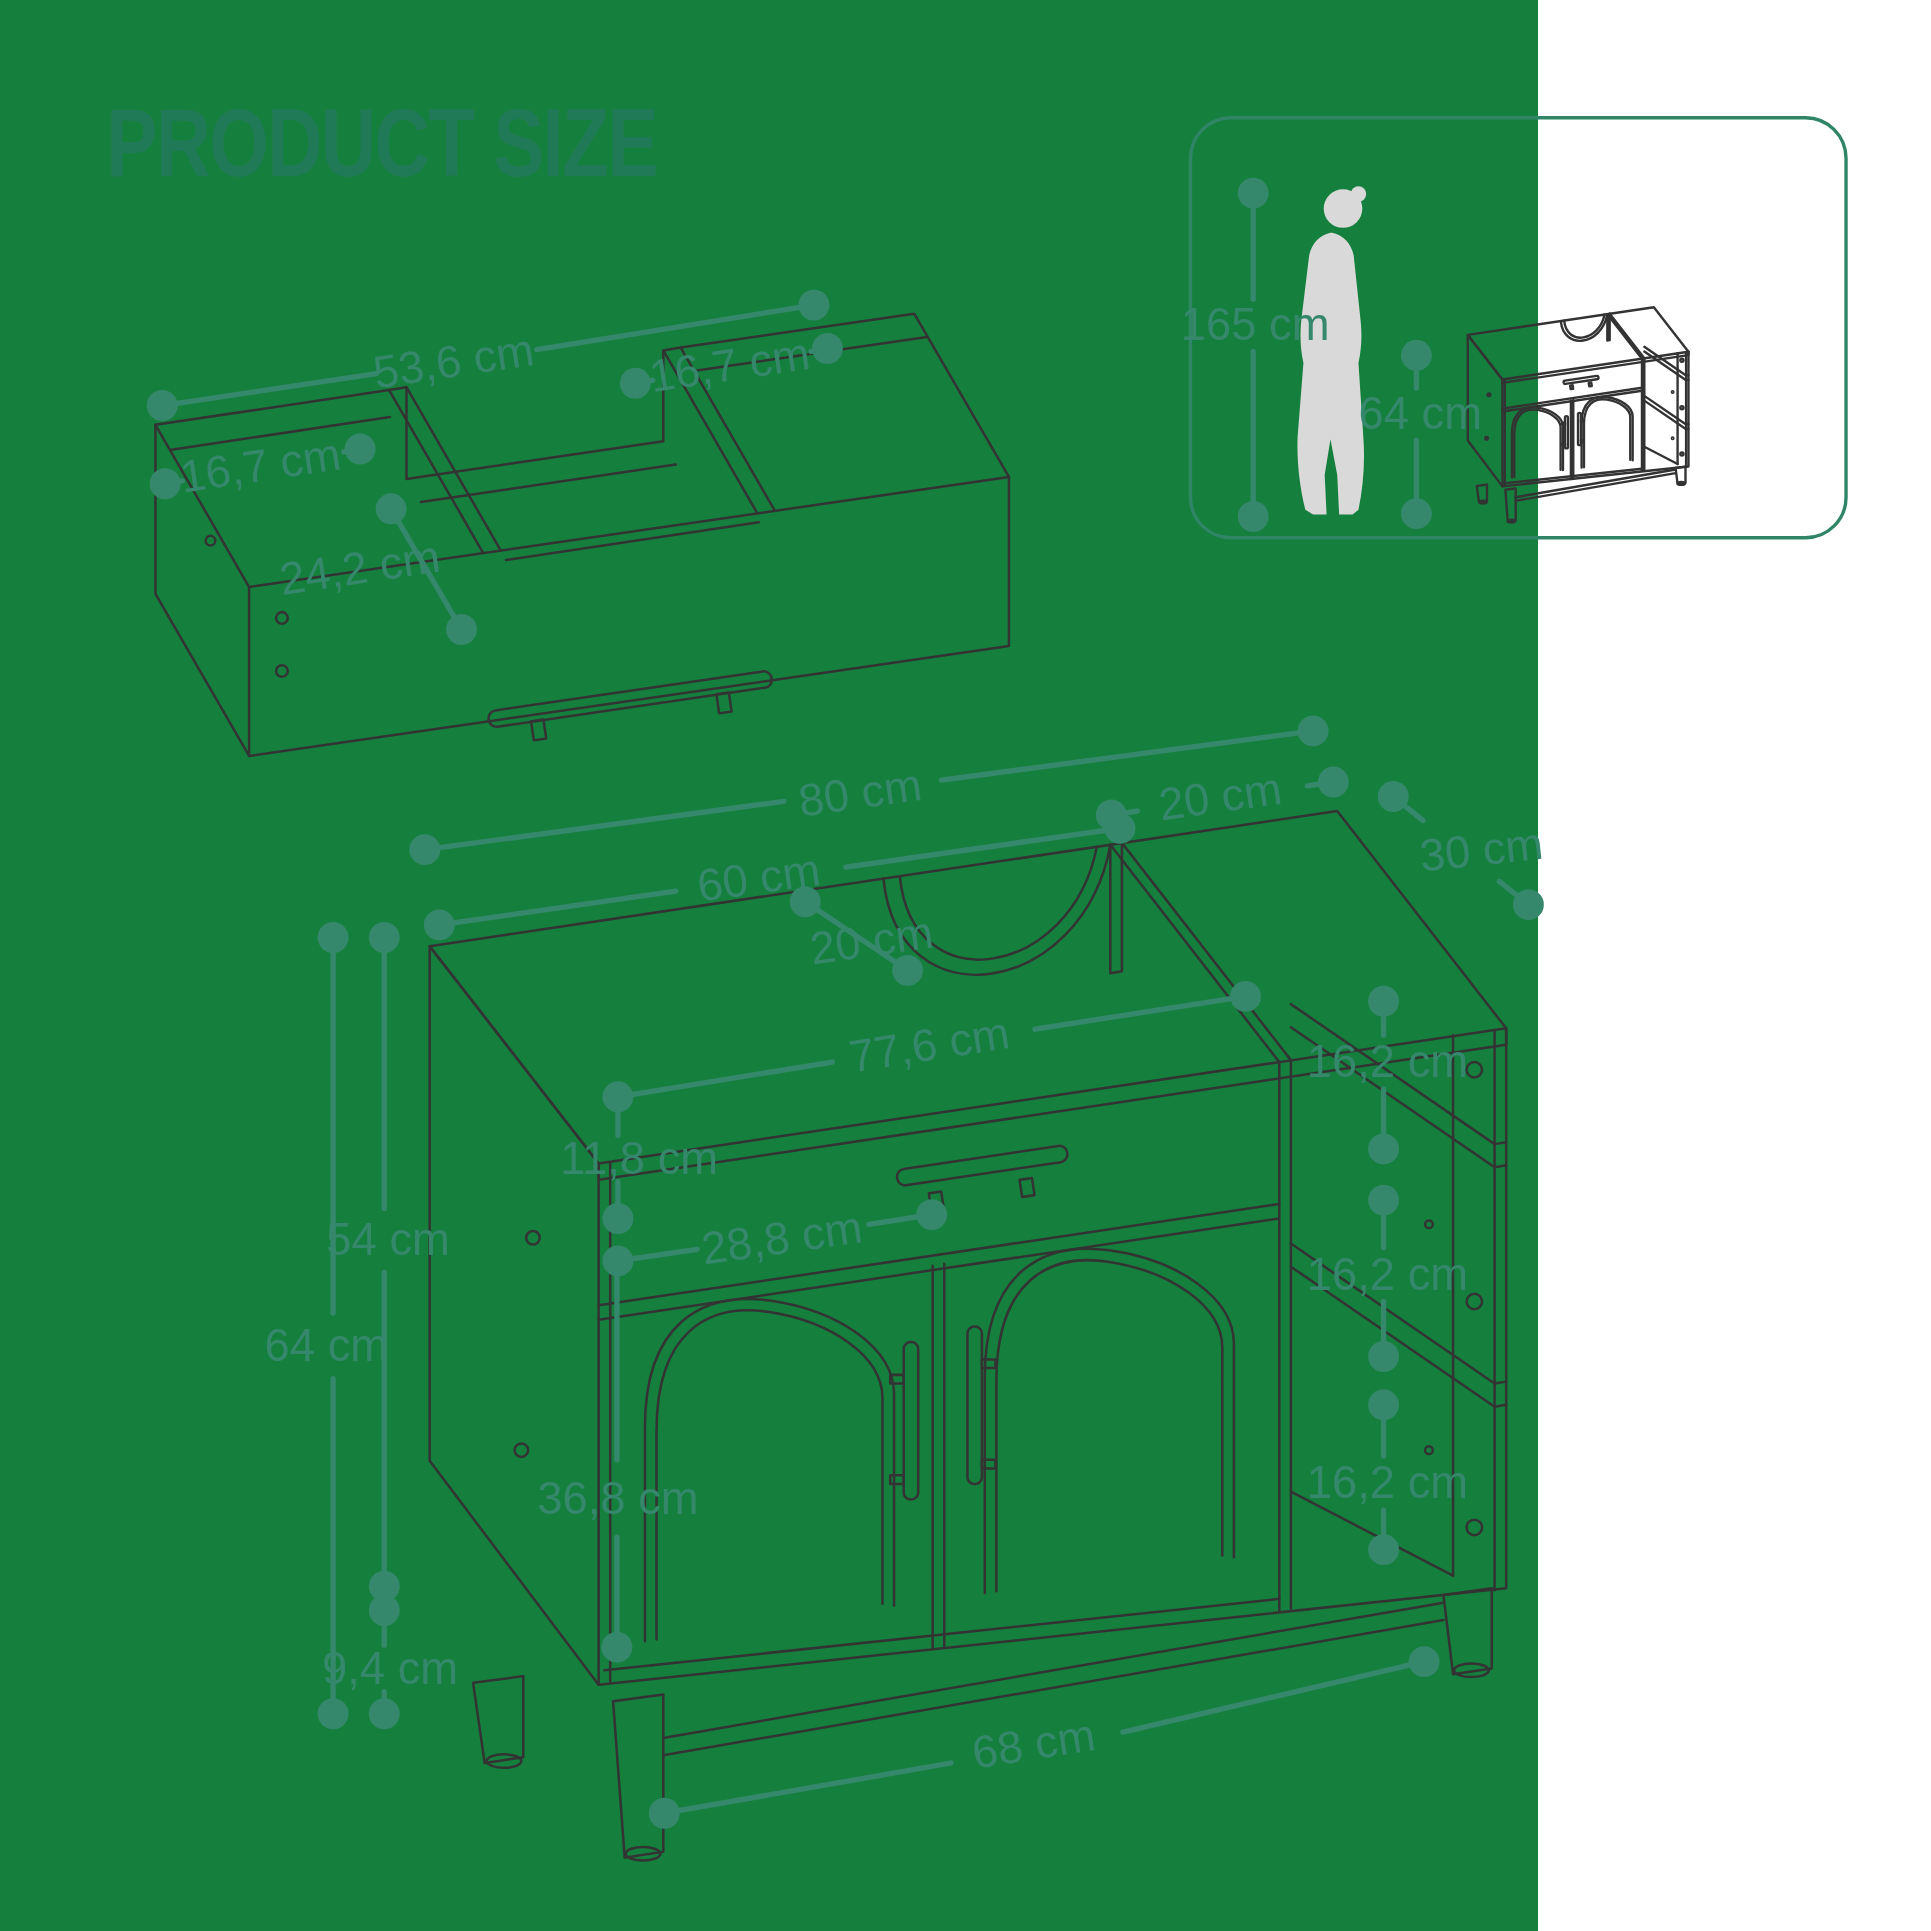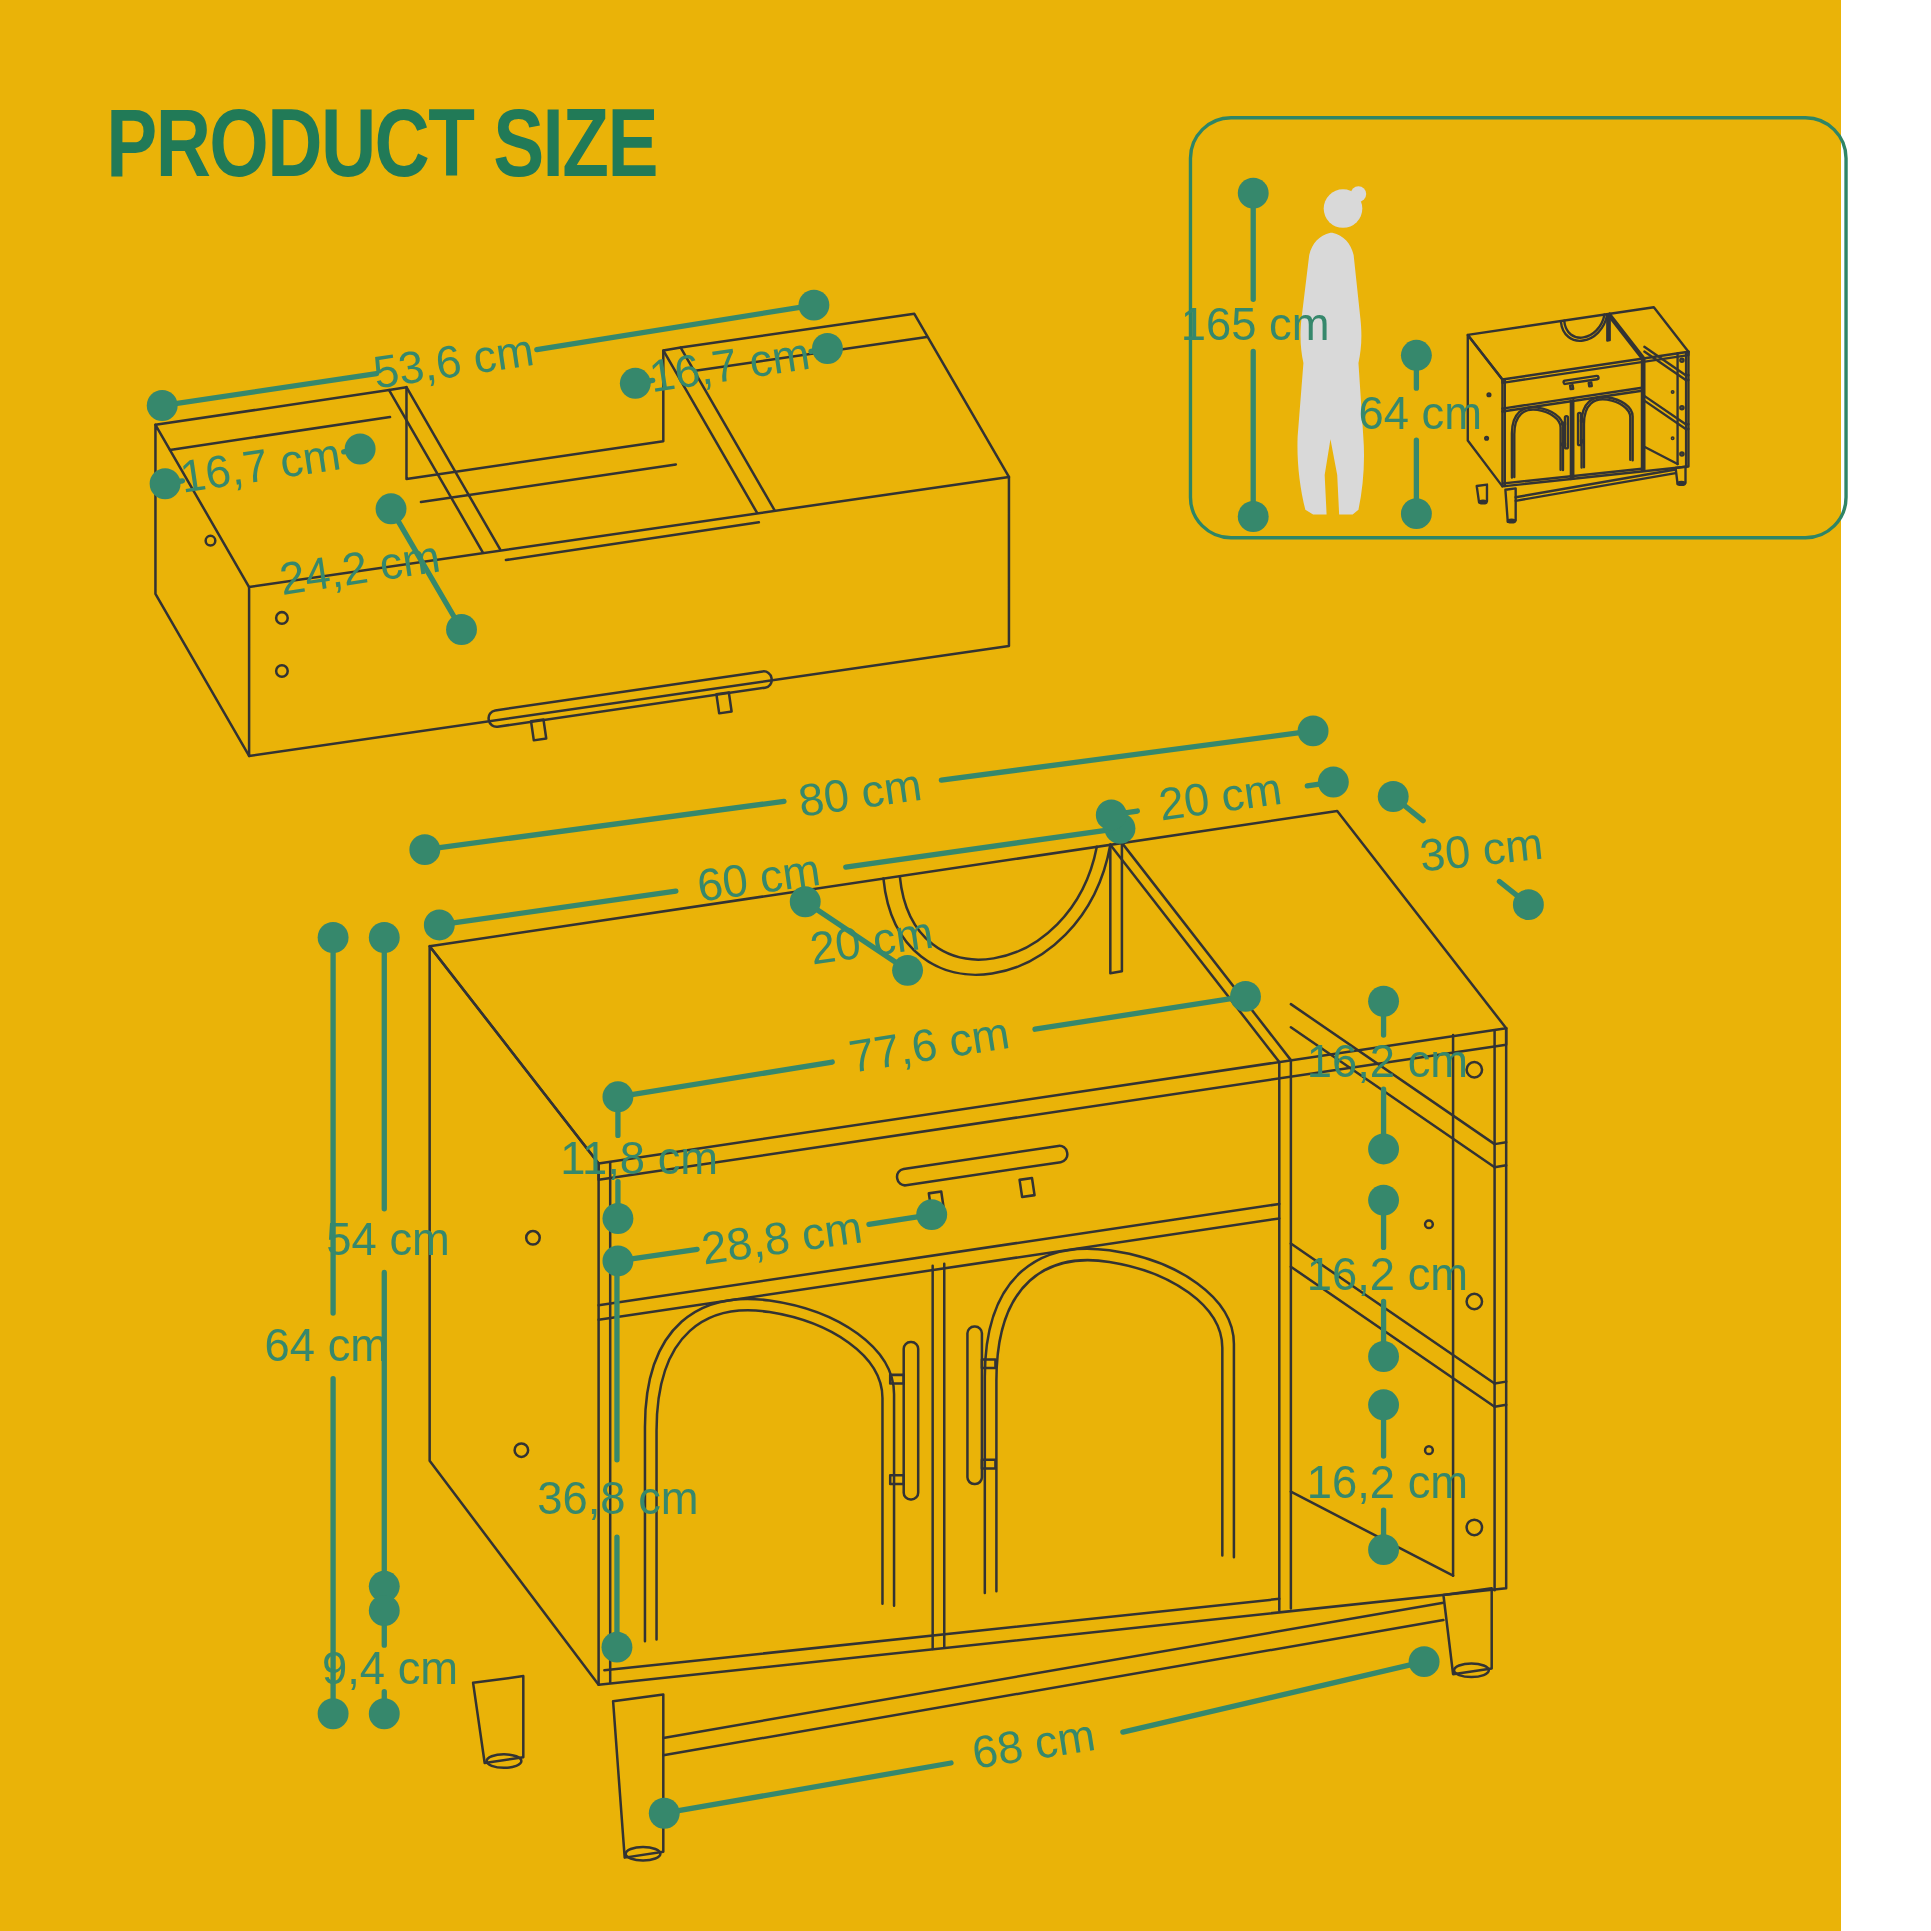--- a/index.html
+++ b/index.html
@@ -1,16 +1,16 @@
 <!DOCTYPE html>
 <html><head>
 <meta charset="utf-8">
 <style>
   html,body{margin:0;padding:0;background:#ffffff;}
-  .canvas{width:1841px;height:1931px;position:relative;background:#eab308;font-family:"Liberation Sans",sans-serif;}
+  .canvas{width:1538px;height:1931px;position:relative;background:#15803d;font-family:"Liberation Sans",sans-serif;}
   svg{display:block;}
   .art{fill:none;stroke:#333;stroke-linejoin:round;stroke-linecap:round;}
   .art-main{stroke-width:2.6;}
   .art-mini{stroke-width:12;}
   .art-d{fill:none;stroke:#333;stroke-width:2.6;stroke-linejoin:round;stroke-linecap:round;}
   .dl{fill:none;stroke:#36886c;stroke-width:5.5;stroke-linecap:round;}
   .dot{fill:#36886c;stroke:none;}
   .dim-text{fill:#36886c;font-size:47px;font-family:"Liberation Sans",sans-serif;}
   .title-text{fill:#217a57;font-weight:bold;font-size:99px;letter-spacing:-2px;font-family:"Liberation Sans",sans-serif;}
   .box-border{fill:none;stroke:#2f8566;stroke-width:3.5;}

